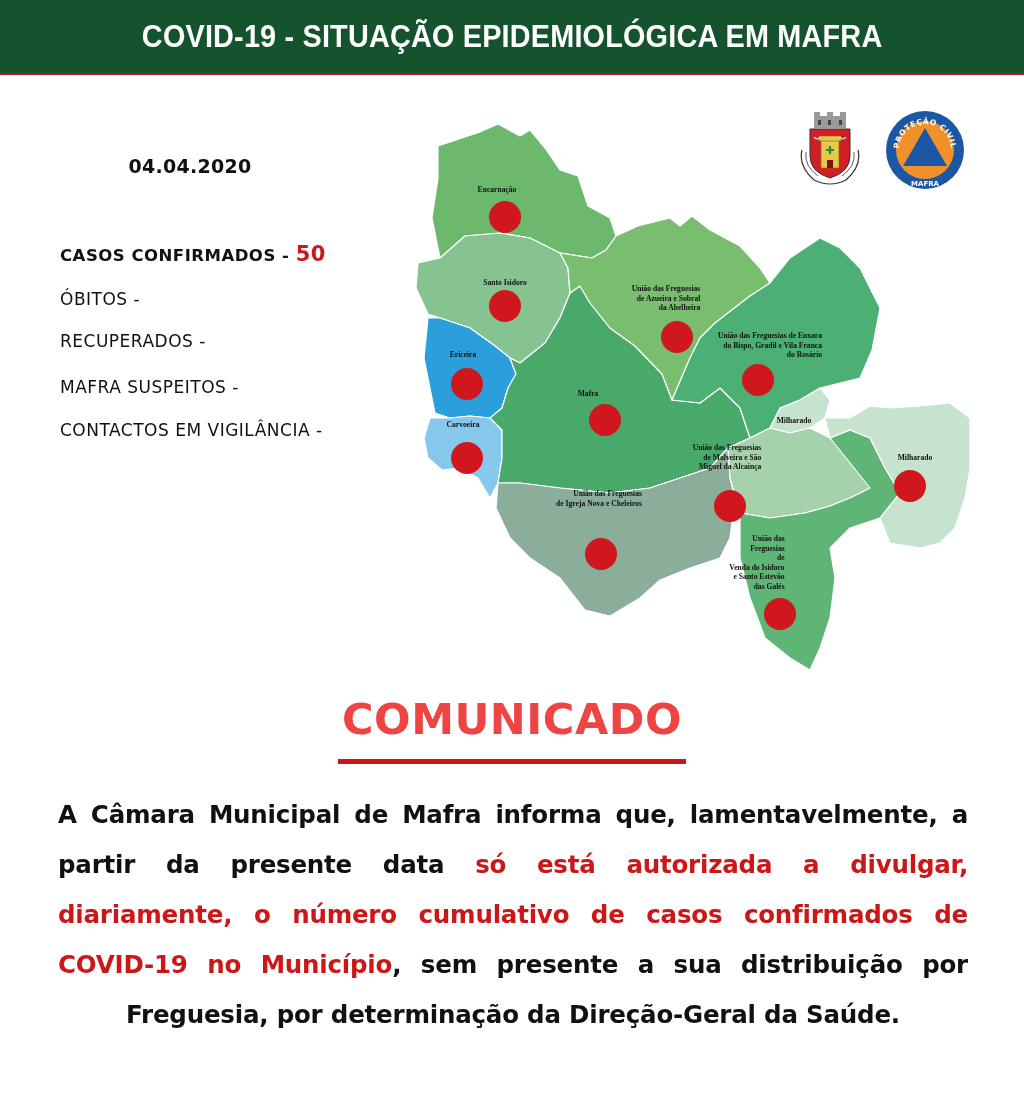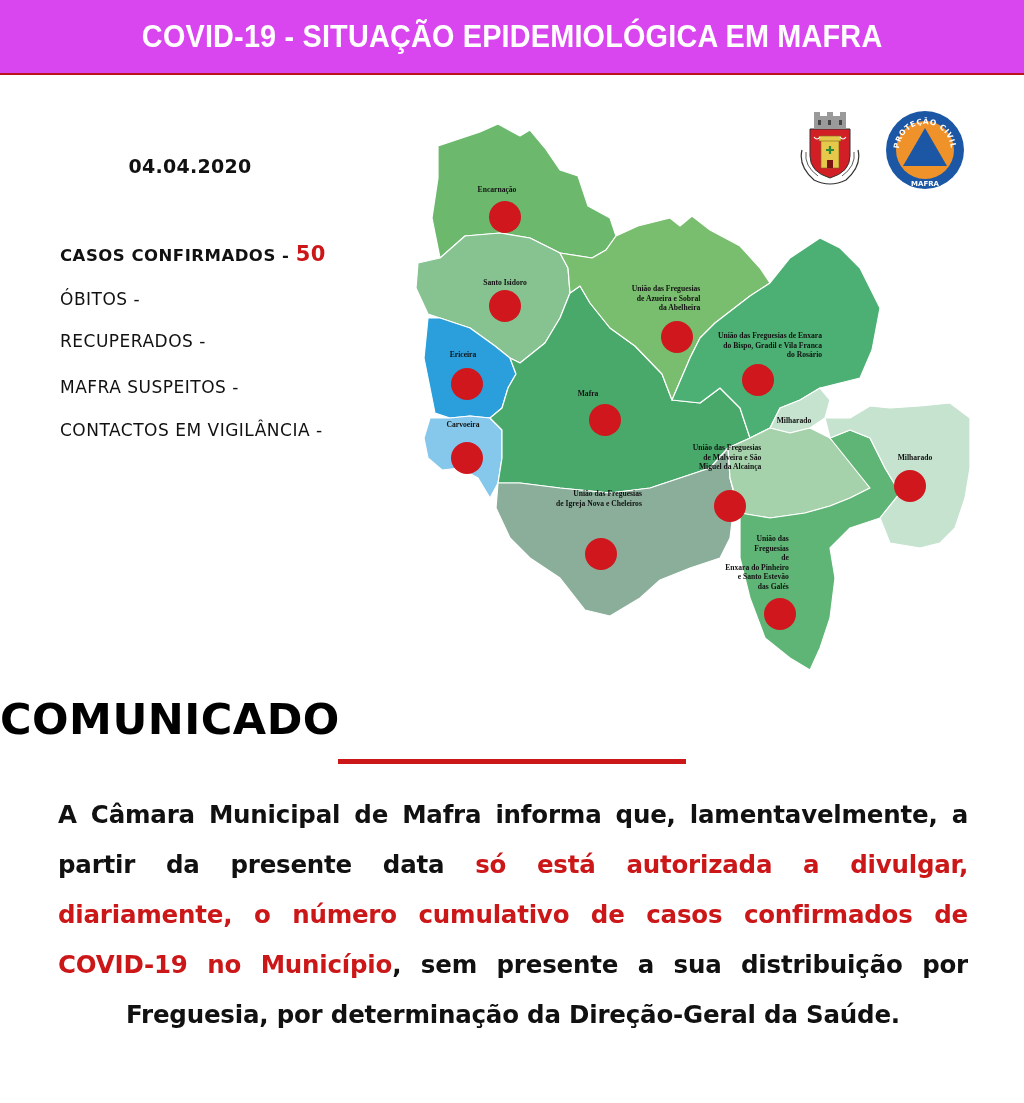--- a/index.html
+++ b/index.html
@@ -1,21 +1,21 @@
 <!DOCTYPE html>
 <html><head>
   <meta charset="utf-8">
   <style>
     * { box-sizing: border-box; margin: 0; padding: 0; }
     html, body { width: 1024px; height: 1103px; background: #ffffff; overflow: hidden; }
     body { position: relative; font-family: "Liberation Sans", "DejaVu Sans", sans-serif; color: #111; }
 
     .header-bar {
       position: absolute; left: 0; top: 0; width: 1024px; height: 75px;
-      background: #d946ef;
+      background: #14532d;
       display: flex; align-items: center; justify-content: center;
       border-bottom: 2px solid #b9151a;
     }
     .header-title {
       color: #fff; font-weight: 700; font-size: 31px; letter-spacing: 0.2px;
       font-family: "Liberation Sans", sans-serif;
       transform: scaleX(0.93);
     }
 
     .stats { position: absolute; left: 60px; top: 155px; width: 340px; }
@@ -39,22 +39,22 @@
     }
     .case-marker {
       position: absolute; width: 32px; height: 32px; border-radius: 50%;
       background: #cf171d; transform: translate(-50%, -50%);
     }
 
     .logo-municipio { position: absolute; left: 794px; top: 110px; width: 72px; height: 78px; }
     .logo-protecao { position: absolute; left: 885px; top: 110px; width: 80px; height: 80px; }
 
     .comunicado-title {
-      position: absolute; left: 0; top: 694px; width: 1024px; 
-      color: #000000; font-family: "DejaVu Sans", sans-serif; font-weight: 700;
+      position: absolute; left: 0; top: 694px; width: 1024px; text-align: center;
+      color: #ef4444; font-family: "DejaVu Sans", sans-serif; font-weight: 700;
       font-size: 43px; letter-spacing: 0.5px;
     }
     .comunicado-underline {
       position: absolute; left: 338px; top: 759px; width: 348px; height: 5px; background: #cc1719;
     }
     .comunicado-body {
       position: absolute; left: 58px; top: 790px; width: 910px;
       font-family: "DejaVu Sans", sans-serif; font-weight: 700; font-size: 24.5px;
       line-height: 50px; color: #111; text-align: justify; text-align-last: center;
       letter-spacing: -0.2px;
@@ -177,21 +177,21 @@
   </div>
   <div class="region-label" style="left:317px; top:325px">
     <div>União das Freguesias</div>
     <div>de Malveira e São</div>
     <div>Miguel da Alcainça</div>
   </div>
   <div class="region-label" style="left:347px; top:416px">
     <div>União das</div>
     <div>Freguesias</div>
     <div>de</div>
-    <div>Enxara do Pinheiro</div>
+    <div>Venda do Isidoro</div>
     <div>e Santo Estevão</div>
     <div>das Galés</div>
   </div>
   <div class="region-label" style="left:505px; top:335px"><span>Milharado</span></div>
 
   <div class="case-marker" style="left:95px; top:99px"></div>
   <div class="case-marker" style="left:95px; top:188px"></div>
   <div class="case-marker" style="left:57px; top:266px"></div>
   <div class="case-marker" style="left:57px; top:340px"></div>
   <div class="case-marker" style="left:195px; top:302px"></div>

